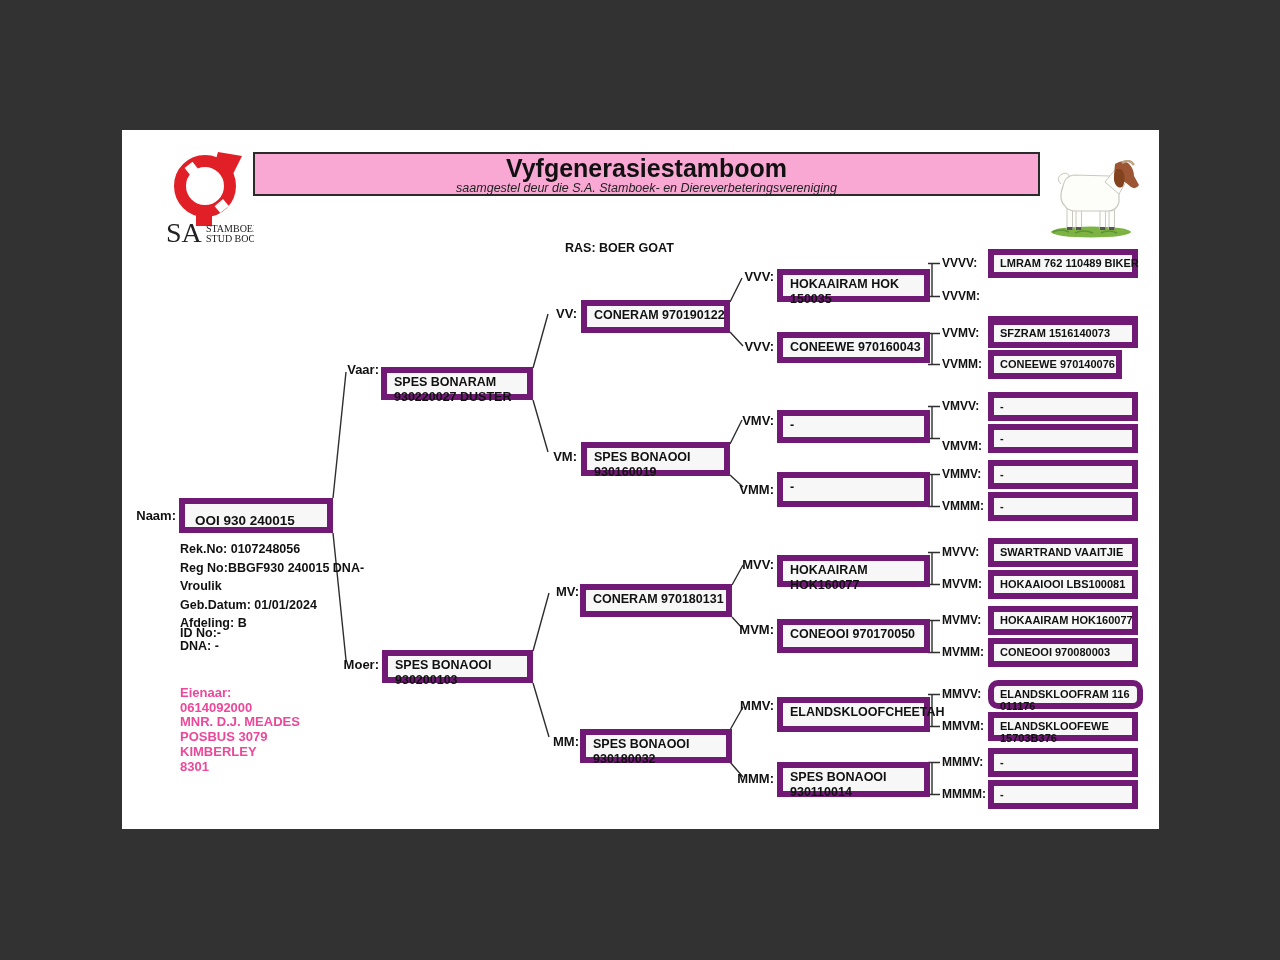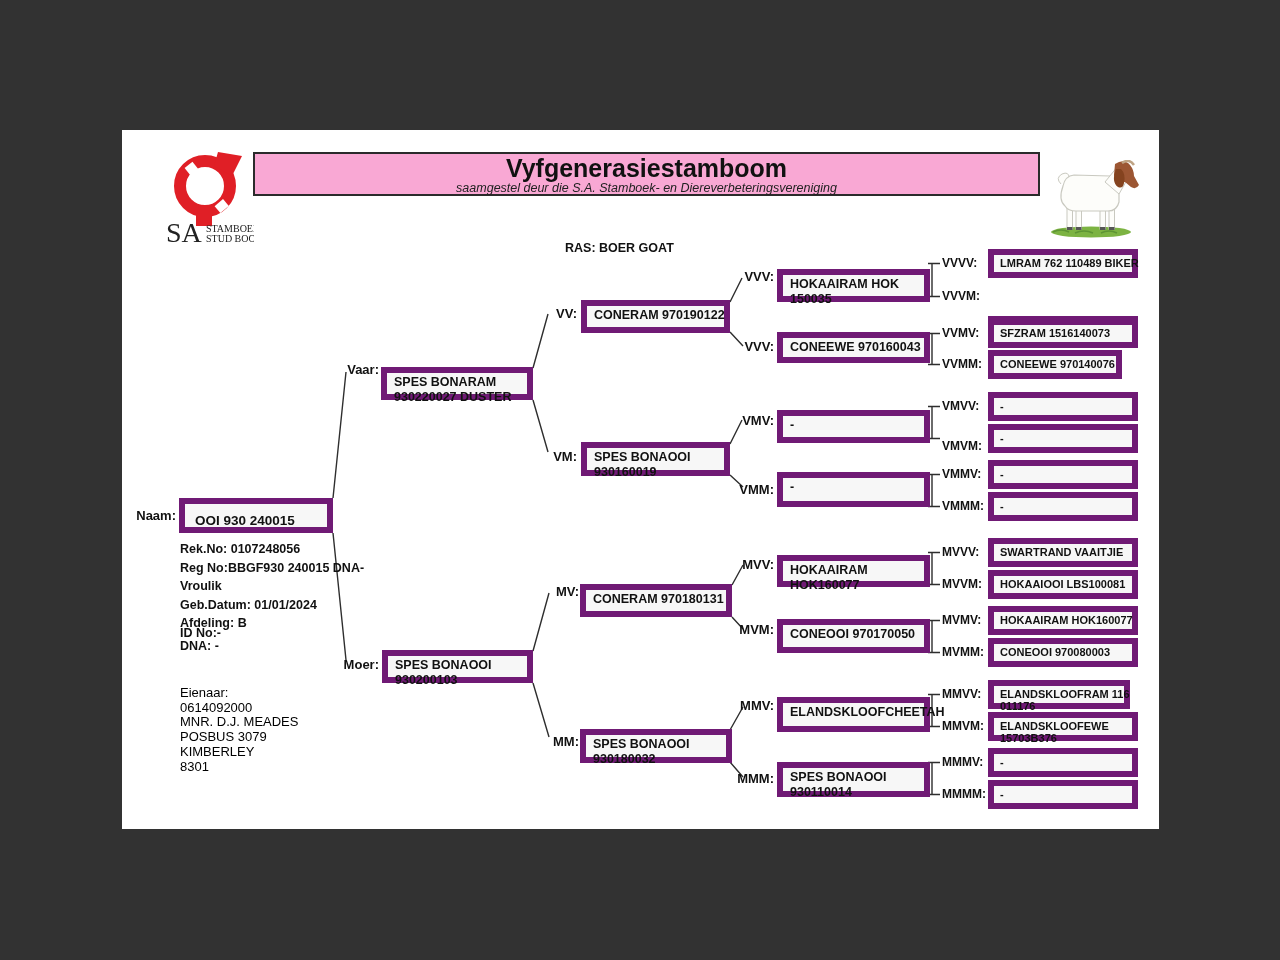--- a/index.html
+++ b/index.html
@@ -29,21 +29,21 @@
   .lbl4{position:absolute;font-size:12px;font-weight:bold;color:#111;text-align:left;white-space:nowrap;}
   .nb{
     position:absolute;background:#f7f7f7;border:6px solid #701a75;
     box-sizing:border-box;padding:2px 7px;color:#111;
     font-size:12.5px;font-weight:bold;line-height:15px;white-space:nowrap;
   }
   .nb4{font-size:11px;line-height:12px;padding:2px 6px;}
   .naam-box{padding-top:9px;padding-left:10px;font-size:13.5px;}
   .details{position:absolute;left:58px;top:410px;font-size:12.5px;font-weight:bold;color:#111;line-height:18.5px;width:210px;}
   .details2{position:absolute;left:58px;top:497px;font-size:12.5px;font-weight:bold;color:#111;line-height:13px;}
-  .eienaar{position:absolute;left:58px;top:556px;font-size:13px;font-weight:normal;color:#000000;line-height:14.7px;}
+  .eienaar{position:absolute;left:58px;top:556px;font-size:13px;font-weight:bold;color:#ec4899;line-height:14.7px;}
   svg.overlay{position:absolute;left:0;top:0;pointer-events:none;}
 </style>
 </head>
 <body>
 
 <div class="page">
 
   <svg class="logo" viewBox="0 0 110 110">
     <g>
       <circle cx="61" cy="40" r="25" fill="none" stroke="#e01f26" stroke-width="12"></circle>
@@ -221,21 +221,21 @@
   </div>
   <div class="lbl4" style="left:820px;top:483px;">MVMV:</div>
   <div class="nb nb4" style="left:866px;top:476px;width:150px;height:29px;">
     <div>HOKAAIRAM HOK160077</div>
   </div>
   <div class="lbl4" style="left:820px;top:515px;">MVMM:</div>
   <div class="nb nb4" style="left:866px;top:508px;width:150px;height:29px;">
     <div>CONEOOI 970080003</div>
   </div>
   <div class="lbl4" style="left:820px;top:557px;">MMVV:</div>
-  <div class="nb nb4" style="left:866px;top:550px;width:142px;height:29px;">
+  <div class="nb nb4" style="left:866px;top:550px;width:155px;height:29px;border-radius:10px;">
     <div>ELANDSKLOOFRAM 116</div>
     <div>011176</div>
   </div>
   <div class="lbl4" style="left:820px;top:589px;">MMVM:</div>
   <div class="nb nb4" style="left:866px;top:582px;width:150px;height:29px;">
     <div>ELANDSKLOOFEWE</div>
     <div>15703B376</div>
   </div>
   <div class="lbl4" style="left:820px;top:625px;">MMMV:</div>
   <div class="nb nb4" style="left:866px;top:618px;width:150px;height:29px;">

